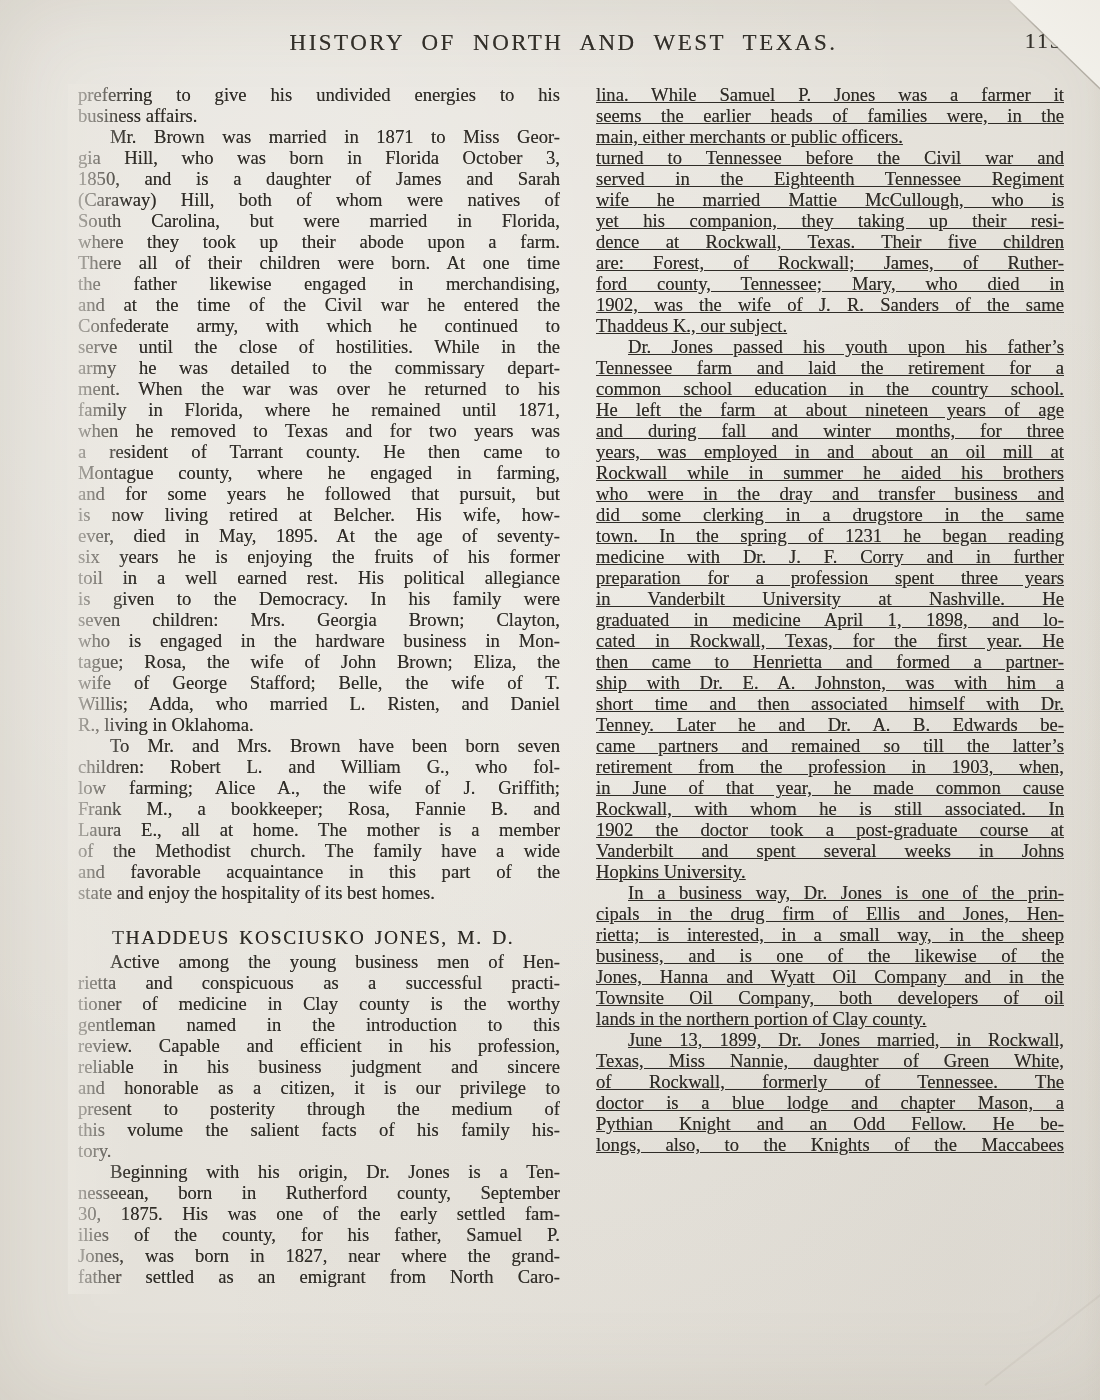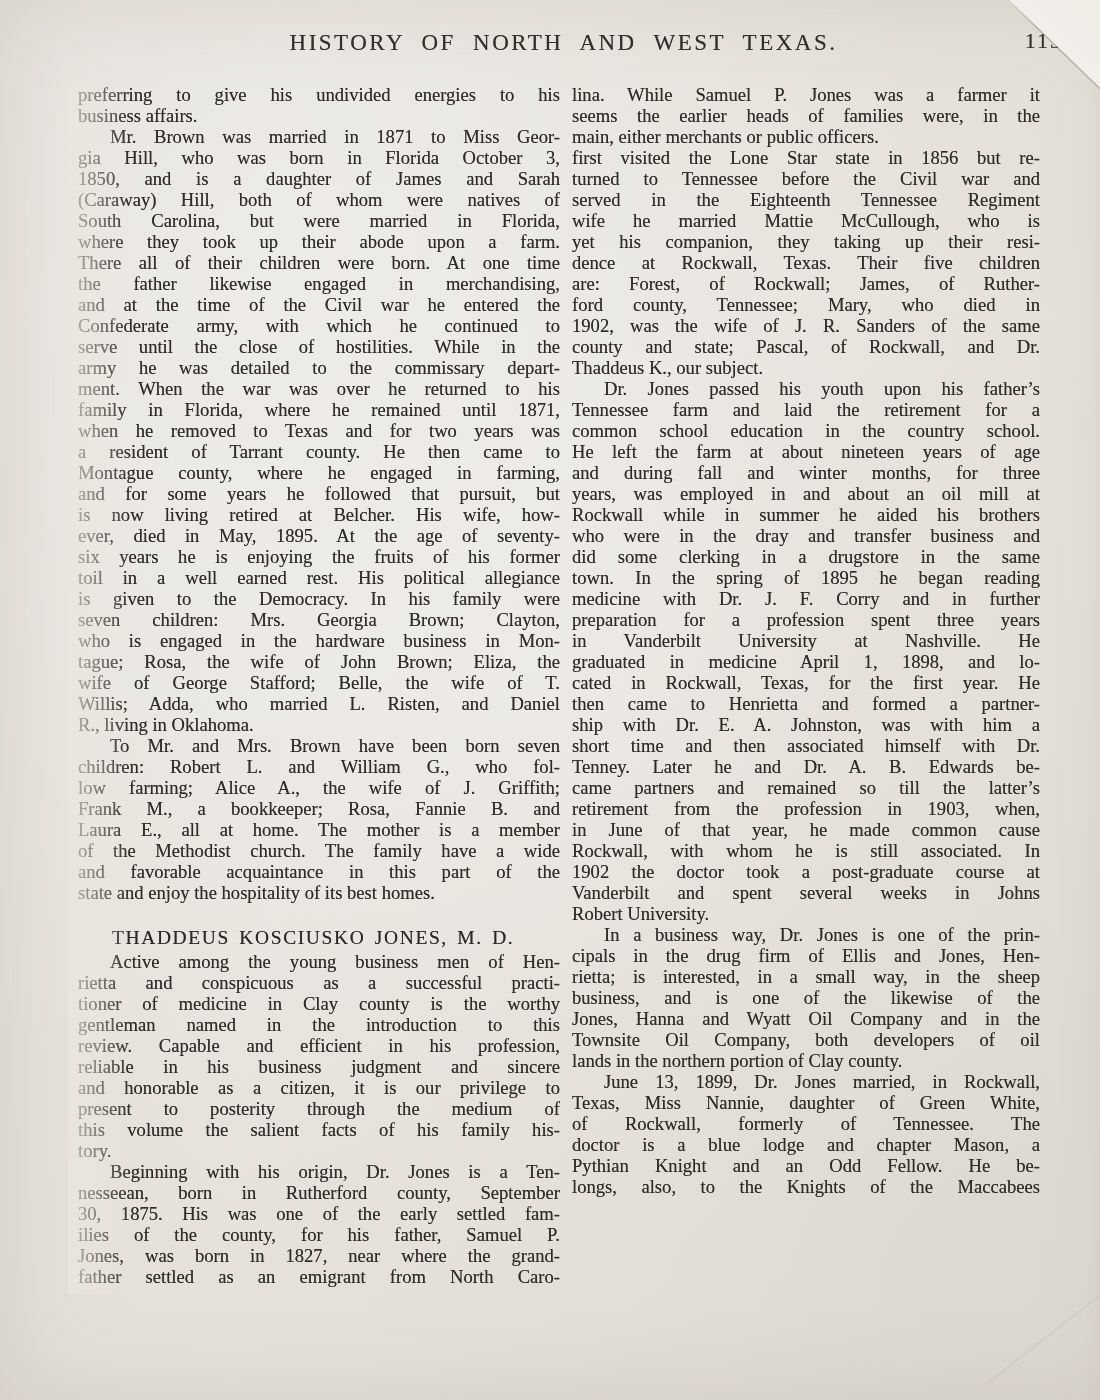--- a/index.html
+++ b/index.html
@@ -37,21 +37,21 @@
     text-shadow: 0 0 0.5px rgba(40,36,30,0.5);
   }
   .col {
     position: absolute;
     top: 84px;
     font-size: 18.6px;
     line-height: 21px;
     text-shadow: 0 0 0.45px rgba(42,38,32,0.6);
   }
   .col-left  { left: 78px;  width: 482px; }
-  .col-right { left: 572px; width: 468px; }
+  .col-right { left: 596px; width: 468px; text-decoration: underline; }
   .para { margin: 0; }
   .line { text-align: justify; text-align-last: justify; }
   .line.endline { text-align-last: left; }
   .line.indent { text-indent: 32px; }
   .section-heading {
     margin-top: 24px;
     margin-bottom: 3px;
     text-indent: 34px;
     font-size: 19.5px;
     letter-spacing: 1.6px;
@@ -185,59 +185,57 @@
       </div>
     </div>
 
   <div class="col col-right">
       <div class="para">
         <div class="line">lina. While Samuel P. Jones was a farmer it</div>
         <div class="line">seems the earlier heads of families were, in the</div>
         <div class="line endline">main, either merchants or public officers.</div>
       </div>
       <div class="para">
-        <div class="line">first visited the Lone Star state in 1856 but re-</div>
         <div class="line">turned to Tennessee before the Civil war and</div>
         <div class="line">served in the Eighteenth Tennessee Regiment</div>
         <div class="line">wife he married Mattie McCullough, who is</div>
         <div class="line">yet his companion, they taking up their resi-</div>
         <div class="line">dence at Rockwall, Texas. Their five children</div>
         <div class="line">are: Forest, of Rockwall; James, of Ruther-</div>
         <div class="line">ford county, Tennessee; Mary, who died in</div>
         <div class="line">1902, was the wife of J. R. Sanders of the same</div>
-        <div class="line">county and state; Pascal, of Rockwall, and Dr.</div>
         <div class="line endline">Thaddeus K., our subject.</div>
       </div>
       <div class="para">
         <div class="line indent">Dr. Jones passed his youth upon his father’s</div>
         <div class="line">Tennessee farm and laid the retirement for a</div>
         <div class="line">common school education in the country school.</div>
         <div class="line">He left the farm at about nineteen years of age</div>
         <div class="line">and during fall and winter months, for three</div>
         <div class="line">years, was employed in and about an oil mill at</div>
         <div class="line">Rockwall while in summer he aided his brothers</div>
         <div class="line">who were in the dray and transfer business and</div>
         <div class="line">did some clerking in a drugstore in the same</div>
-        <div class="line">town. In the spring of 1895 he began reading</div>
+        <div class="line">town. In the spring of 1231 he began reading</div>
         <div class="line">medicine with Dr. J. F. Corry and in further</div>
         <div class="line">preparation for a profession spent three years</div>
         <div class="line">in Vanderbilt University at Nashville. He</div>
         <div class="line">graduated in medicine April 1, 1898, and lo-</div>
         <div class="line">cated in Rockwall, Texas, for the first year. He</div>
         <div class="line">then came to Henrietta and formed a partner-</div>
         <div class="line">ship with Dr. E. A. Johnston, was with him a</div>
         <div class="line">short time and then associated himself with Dr.</div>
         <div class="line">Tenney. Later he and Dr. A. B. Edwards be-</div>
         <div class="line">came partners and remained so till the latter’s</div>
         <div class="line">retirement from the profession in 1903, when,</div>
         <div class="line">in June of that year, he made common cause</div>
         <div class="line">Rockwall, with whom he is still associated. In</div>
         <div class="line">1902 the doctor took a post-graduate course at</div>
         <div class="line">Vanderbilt and spent several weeks in Johns</div>
-        <div class="line endline">Robert University.</div>
+        <div class="line endline">Hopkins University.</div>
       </div>
       <div class="para">
         <div class="line indent">In a business way, Dr. Jones is one of the prin-</div>
         <div class="line">cipals in the drug firm of Ellis and Jones, Hen-</div>
         <div class="line">rietta; is interested, in a small way, in the sheep</div>
         <div class="line">business, and is one of the likewise of the</div>
         <div class="line">Jones, Hanna and Wyatt Oil Company and in the</div>
         <div class="line">Townsite Oil Company, both developers of oil</div>
         <div class="line endline">lands in the northern portion of Clay county.</div>
       </div>

